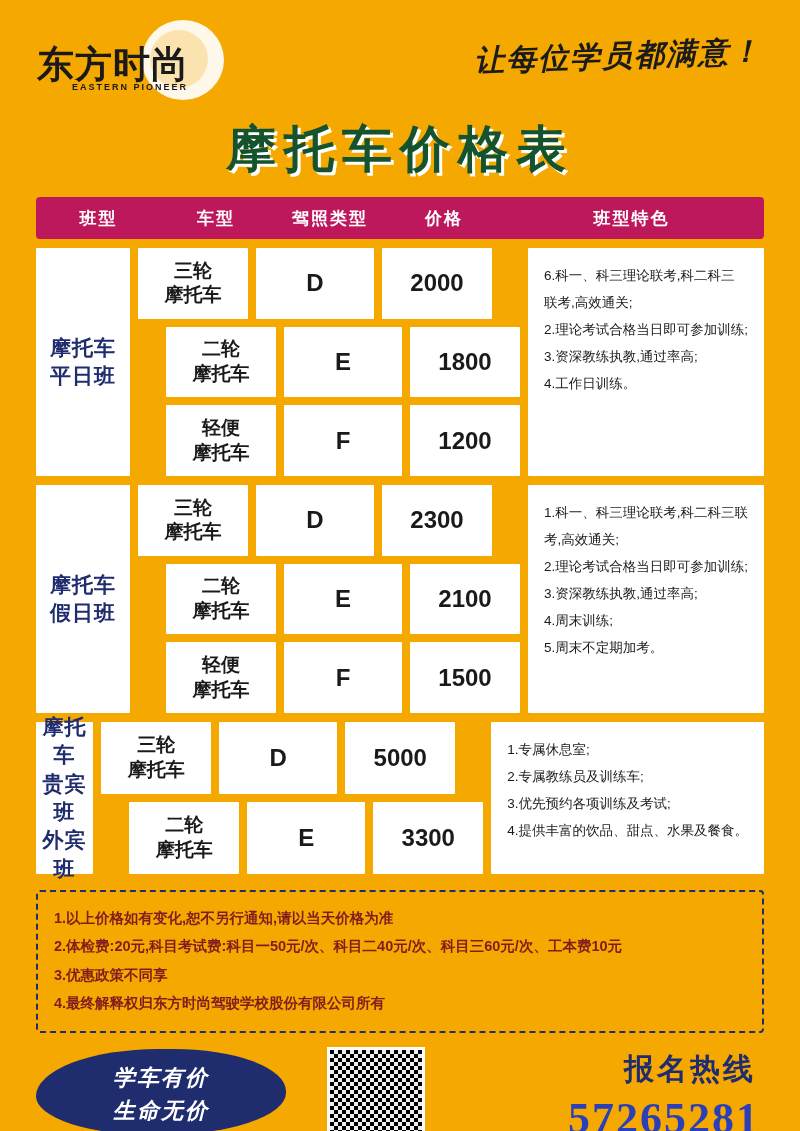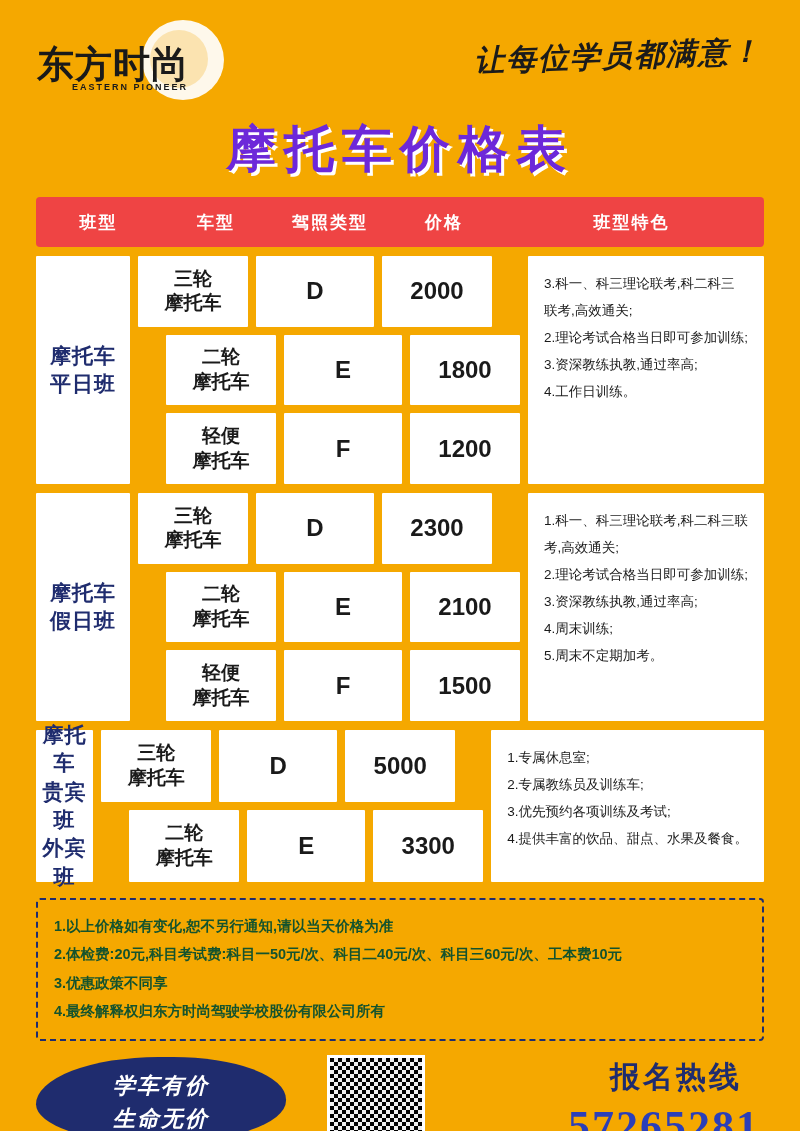--- a/index.html
+++ b/index.html
@@ -89,34 +89,34 @@
   
   .title-bar {
     text-align: center;
     padding-top: 8px;
     padding-bottom: 14px;
   }
   .main-title {
     display: inline-block;
     font-size: 50px;
     font-weight: bold;
-    color: #6d28d9;
+    color: #14532d;
     letter-spacing: 8px;
     font-family: "Liberation Serif", serif;
     text-shadow: 3px 3px 0 #ffffff;
   }
   
   .table-wrap {
     margin: 0 36px;
   }
   .thead {
     display: flex;
-    background: #ef4444;
+    background: #be185d;
     border-radius: 4px;
-    height: 50px;
+    height: 42px;
     align-items: center;
     color: #ffffff;
     font-weight: bold;
     font-size: 17px;
     letter-spacing: 2px;
   }
   .col1 { width: 125px; text-align: center; }
   .col2 { width: 110px; text-align: center; }
   .col3 { width: 118px; text-align: center; }
   .col4 { width: 110px; text-align: center; }
@@ -193,21 +193,21 @@
   .g1 { height: 228px; }
   .g2 { height: 228px; }
   .g3 { height: 152px; }
 
   
   .notes {
     margin: 16px 36px 0 36px;
     border: 2px dashed #1F2C6E;
     border-radius: 4px;
     padding: 12px 16px 14px 16px;
-    color: #14532d;
+    color: #7f1d1d;
     font-size: 14.5px;
     font-weight: bold;
     line-height: 1.95;
   }
   
   .footer {
     position: relative;
     margin-top: 14px;
     height: 120px;
   }
@@ -241,21 +241,21 @@
     width: 92px;
     height: 92px;
     background:
       repeating-linear-gradient(90deg, #111 0 4px, #fff 4px 8px),
       repeating-linear-gradient(0deg, #111 0 4px, #fff 4px 8px);
     background-blend-mode: difference;
     border: 3px solid #ffffff;
   }
   .hotline-label {
     position: absolute;
-    right: 58px;
+    right: 44px;
     top: 2px;
     font-size: 30px;
     font-weight: bold;
     color: #1F2C6E;
     letter-spacing: 3px;
     font-family: "Liberation Serif", serif;
   }
   .hotline-number {
     position: absolute;
     right: 40px;
@@ -329,21 +329,21 @@
               <span>轻便</span><br>
               <span>摩托车</span>
             </span>
           </div>
           <div class="cell license">F</div>
           <div class="cell price">1200</div>
         </div>
       </div>
       <div class="cell feature">
         <div>
-          <div>3.科一、科三理论联考,科二科三</div>
+          <div>6.科一、科三理论联考,科二科三</div>
           <div>联考,高效通关;</div>
           <div>2.理论考试合格当日即可参加训练;</div>
           <div>3.资深教练执教,通过率高;</div>
           <div>4.工作日训练。</div>
         </div>
       </div>
     </div>
 
     <div class="group g2">
       <div class="cell group-label">

